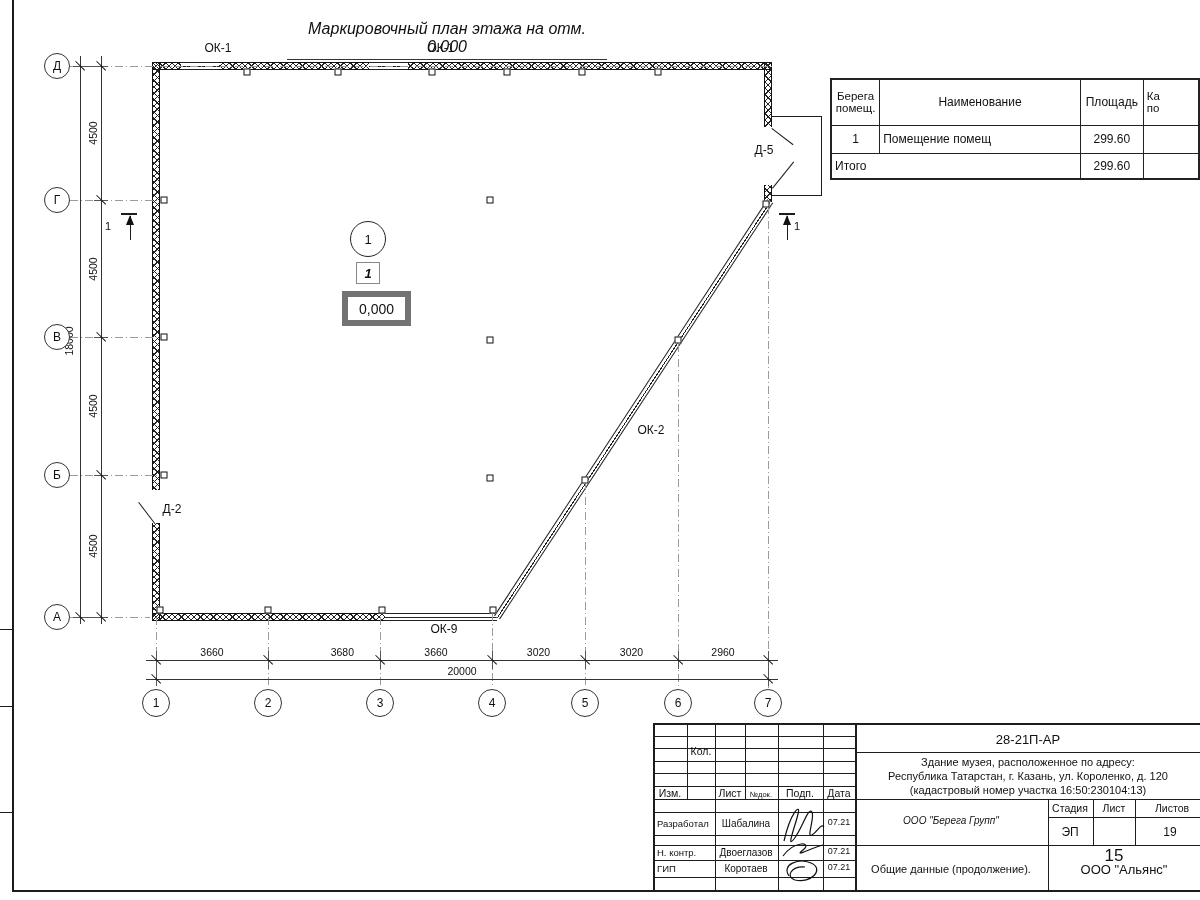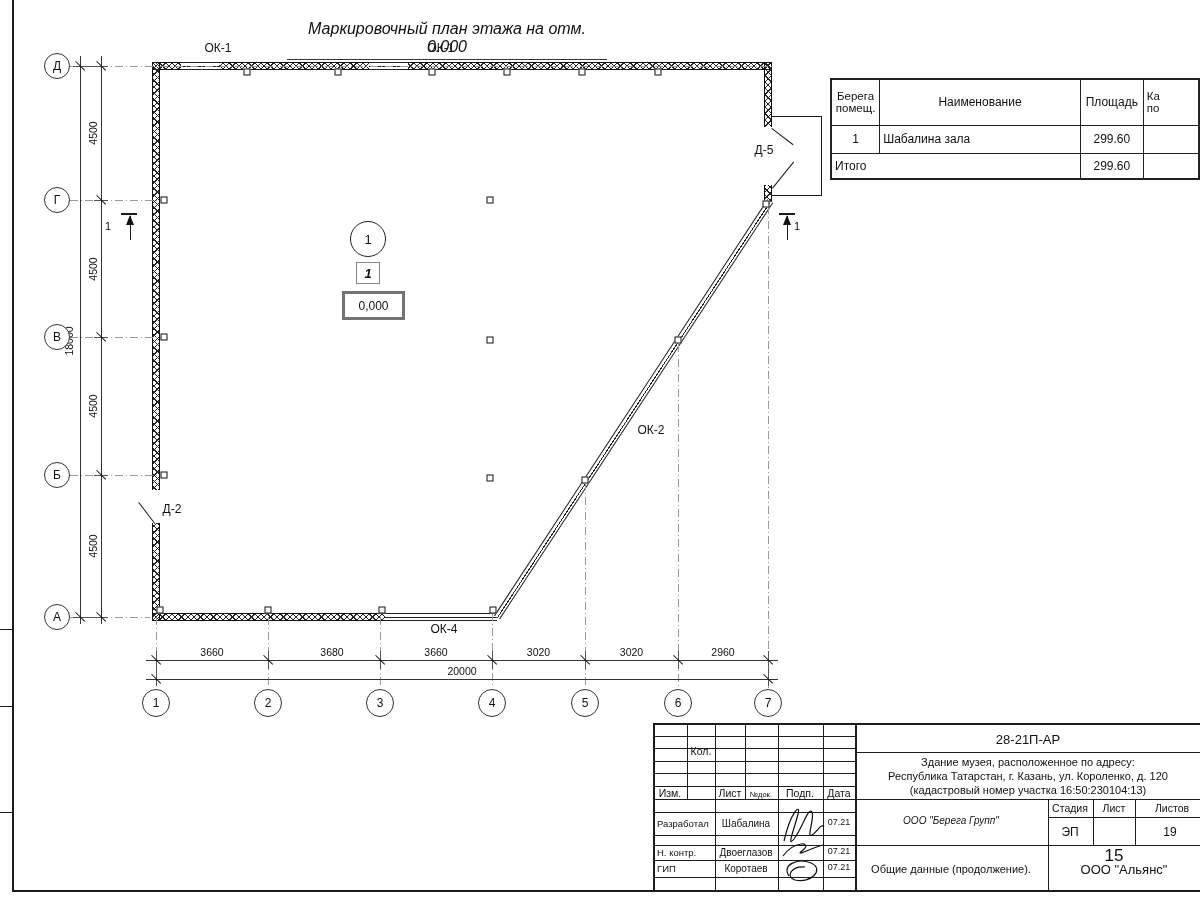--- a/index.html
+++ b/index.html
@@ -37,22 +37,22 @@
   table.expl{position:absolute;left:830px;top:78px;border-collapse:collapse;table-layout:fixed;
              font-size:11.5px;}
   table.expl td{border:1px solid #222;padding:0 3px;overflow:hidden;}
   table.expl{border:2px solid #222;}
   .tbt{position:absolute;transform:translate(-50%,-50%);white-space:nowrap;font-size:11px;}
   .tbt-l{position:absolute;transform:translateY(-50%);white-space:nowrap;font-size:9.5px;}
   .roomc{position:absolute;border:1.4px solid #222;border-radius:50%;background:#fff;display:flex;
          align-items:center;justify-content:center;font-size:13px;}
   .zones{position:absolute;border:1px solid #888;background:#fff;display:flex;align-items:center;justify-content:center;
          font-size:13px;font-style:italic;font-weight:bold;}
-  .elev{position:absolute;border:3px solid #737373;background:#fff;display:flex;align-items:center;justify-content:center;
-        font-size:12px;}
+  .elev{position:absolute;border:6px solid #737373;background:#fff;display:flex;align-items:center;justify-content:center;
+        font-size:14px;}
 </style>
 </head>
 <body>
 
 <div class="sheet">
 
   <div class="ln" style="left:12px;top:0;width:1.5px;height:892px"></div>
   <div class="ln" style="left:12px;top:890px;width:1188px;height:2px"></div>
   <div class="ln" style="left:0;top:629px;width:12px;height:1px"></div>
   <div class="ln" style="left:0;top:706px;width:12px;height:1px"></div>
@@ -91,21 +91,21 @@
     <div class="arrow-up" style="left:783px;top:215px"></div>
     <div class="lbl" style="left:791px;top:220px;width:12px;font-size:11px">1</div>
 
     <div class="roomc" style="left:350px;top:221px;width:34px;height:34px">1</div>
     <div class="zones" style="left:356px;top:262px;width:22px;height:20px">1</div>
     <div class="elev" style="left:342px;top:291px;width:57px;height:23px">0,000</div>
 
     <div class="lbl" style="left:188px;top:41px">ОК-1</div>
     <div class="lbl" style="left:411px;top:41px">ОК-1</div>
     <div class="lbl" style="left:621px;top:423px">ОК-2</div>
-    <div class="lbl" style="left:414px;top:622px">ОК-4</div>
+    <div class="lbl" style="left:414px;top:622px">ОК-9</div>
     <div class="lbl" style="left:734px;top:143px">Д-5</div>
     <div class="lbl" style="left:142px;top:502px">Д-2</div>
   <div class="dash-h" style="left: 70px; top: 66px; width: 702px;"></div>
       <div class="dash-h" style="left: 70px; top: 200px; width: 94px;"></div>
       <div class="dash-h" style="left: 70px; top: 337px; width: 94px;"></div>
       <div class="dash-h" style="left: 70px; top: 475px; width: 94px;"></div>
       <div class="dash-h" style="left: 70px; top: 617px; width: 80px;"></div>
       <div class="dash-v" style="left: 156px; top: 617px; height: 71px;"></div>
       <div class="dash-v" style="left: 268px; top: 617px; height: 71px;"></div>
       <div class="dash-v" style="left: 380px; top: 617px; height: 71px;"></div>
@@ -143,21 +143,21 @@
       <div class="tick" style="left: 101px; top: 337px;"></div>
       <div class="stub" style="left: 94px; top: 474.5px; width: 14px; height: 1px;"></div>
       <div class="tick" style="left: 101px; top: 475px;"></div>
       <div class="stub" style="left: 94px; top: 616.5px; width: 14px; height: 1px;"></div>
       <div class="tick" style="left: 101px; top: 617px;"></div>
       <div class="stub" style="left: 73px; top: 65.5px; width: 21px; height: 1px;"></div>
       <div class="tick" style="left: 80px; top: 66px;"></div>
       <div class="stub" style="left: 73px; top: 616.5px; width: 21px; height: 1px;"></div>
       <div class="tick" style="left: 80px; top: 617px;"></div>
       <div class="dimlabel" style="left: 182px; top: 646px;">3660</div>
-      <div class="dimlabel" style="left: 302px; top: 646px;">3680</div>
+      <div class="dimlabel" style="left: 294px; top: 646px; text-align: right;">3680</div>
       <div class="dimlabel" style="left: 406px; top: 646px;">3660</div>
       <div class="dimlabel" style="left: 508.5px; top: 646px;">3020</div>
       <div class="dimlabel" style="left: 601.5px; top: 646px;">3020</div>
       <div class="dimlabel" style="left: 693px; top: 646px;">2960</div>
       <div class="dimlabel" style="left: 432px; top: 665px;">20000</div>
       <div class="dimlabel-v" style="left: 93px; top: 133px;">4500</div>
       <div class="dimlabel-v" style="left: 93px; top: 268.5px;">4500</div>
       <div class="dimlabel-v" style="left: 93px; top: 406px;">4500</div>
       <div class="dimlabel-v" style="left: 93px; top: 546px;">4500</div>
       <div class="dimlabel-v" style="left: 69px; top: 341px;">18000</div>
@@ -203,21 +203,21 @@
       </td>
       <td style="width:253px;text-align:center;font-size:12px">Наименование</td>
       <td style="width:58px;text-align:center;font-size:12px">Площадь</td>
       <td style="width:67px">
         <span>Ка</span><br>
         <span>по</span>
       </td>
     </tr>
     <tr style="height:28px;font-size:12px">
       <td style="text-align:center">1</td>
-      <td>Шабалина зала</td>
+      <td>Помещение помещ</td>
       <td style="text-align:center">299.60</td>
       <td></td>
     </tr>
     <tr style="height:26px;font-size:12px">
       <td colspan="2" style="">Итого</td>
       <td style="text-align:center">299.60</td>
       <td></td>
     </tr>
   </tbody>
     </table>

